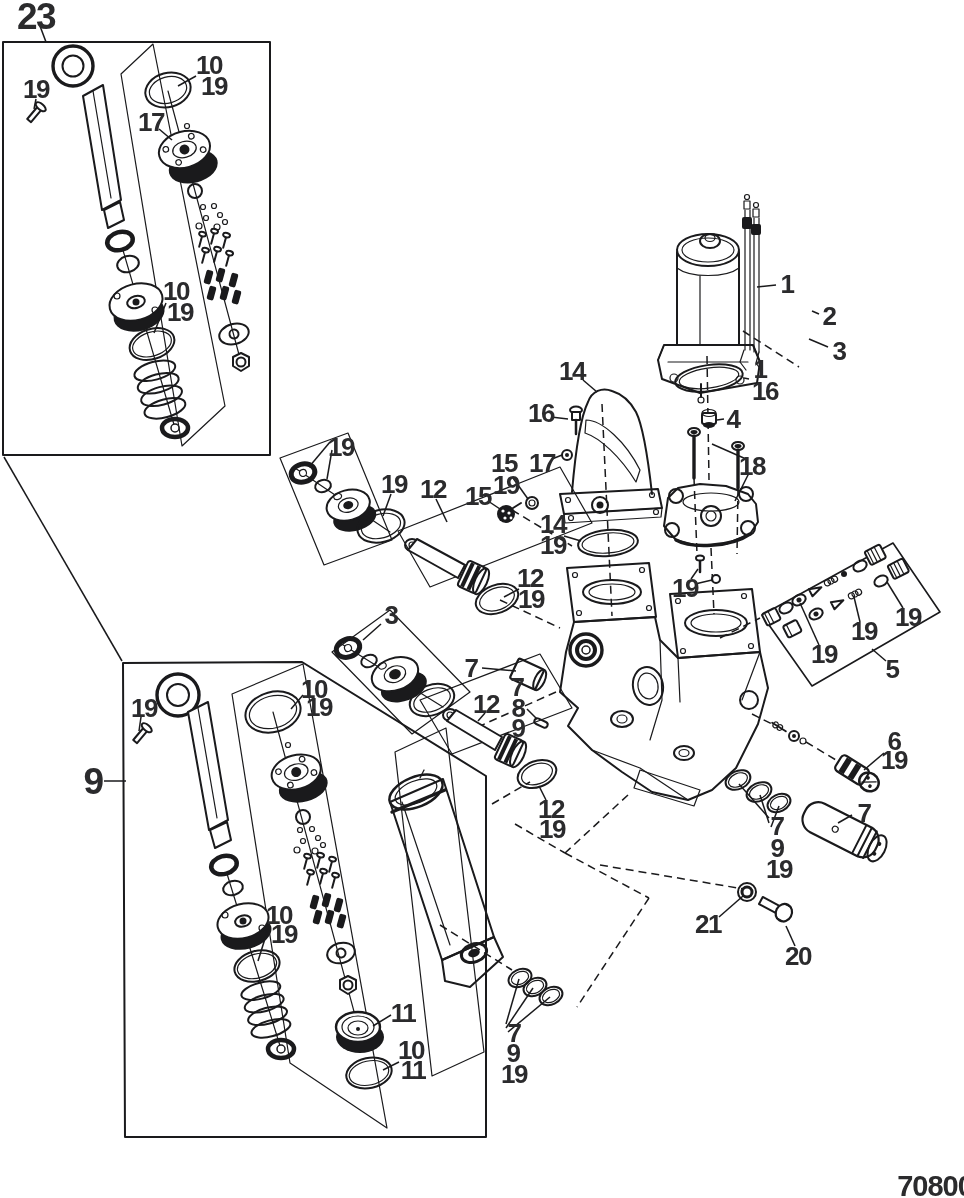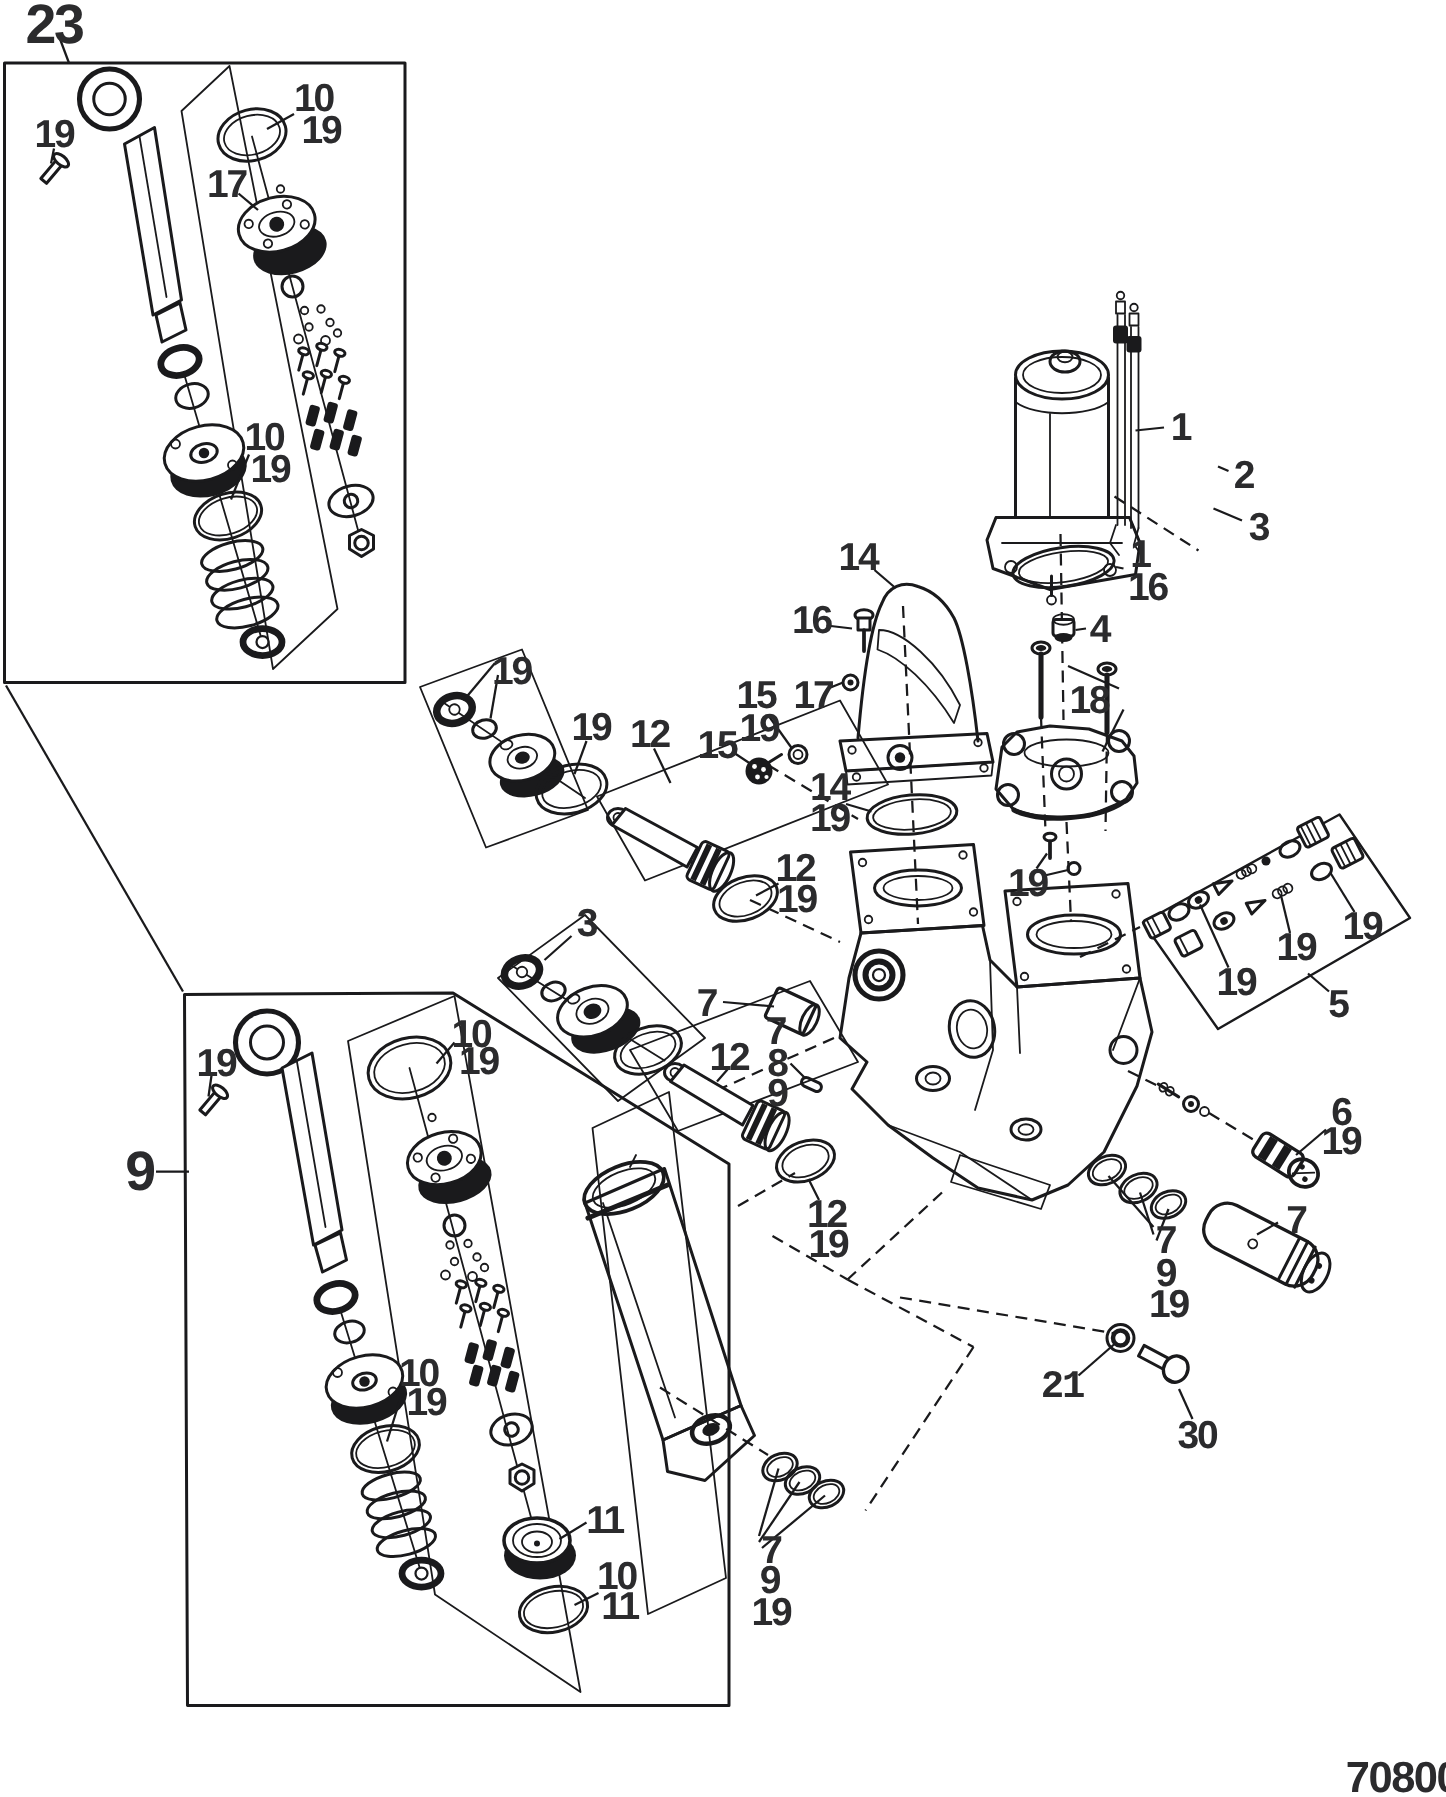--- a/index.html
+++ b/index.html
@@ -752,42 +752,42 @@
       <span class="callout" style="left: 553px; top: 524px;">14</span>
       <span class="callout" style="left: 553px; top: 545px;">19</span>
       <span class="callout" style="left: 530px; top: 578px;">12</span>
       <span class="callout" style="left: 531px; top: 599px;">19</span>
       <span class="callout" style="left: 787px; top: 284px;">1</span>
       <span class="callout" style="left: 829px; top: 316px;">2</span>
       <span class="callout" style="left: 839px; top: 351px;">3</span>
       <span class="callout" style="left: 760px; top: 369px;">1</span>
       <span class="callout" style="left: 765px; top: 391px;">16</span>
       <span class="callout" style="left: 733px; top: 419px;">4</span>
-      <span class="callout" style="left: 726px; top: 466px;">18</span>
+      <span class="callout" style="left: 752px; top: 466px;">18</span>
       <span class="callout" style="left: 685px; top: 588px;">19</span>
       <span class="callout" style="left: 824px; top: 654px;">19</span>
       <span class="callout" style="left: 864px; top: 631px;">19</span>
       <span class="callout" style="left: 908px; top: 617px;">19</span>
       <span class="callout" style="left: 892px; top: 669px;">5</span>
       <span class="callout" style="left: 894px; top: 741px;">6</span>
       <span class="callout" style="left: 894px; top: 760px;">19</span>
       <span class="callout" style="left: 471px; top: 668px;">7</span>
       <span class="callout" style="left: 517px; top: 687px;">7</span>
       <span class="callout" style="left: 518px; top: 708px;">8</span>
       <span class="callout" style="left: 518px; top: 728px;">9</span>
       <span class="callout" style="left: 486px; top: 704px;">12</span>
       <span class="callout" style="left: 391px; top: 615px;">3</span>
       <span class="callout" style="left: 551px; top: 809px;">12</span>
       <span class="callout" style="left: 552px; top: 829px;">19</span>
       <span class="callout" style="left: 777px; top: 826px;">7</span>
       <span class="callout" style="left: 777px; top: 848px;">9</span>
       <span class="callout" style="left: 779px; top: 869px;">19</span>
       <span class="callout" style="left: 864px; top: 813px;">7</span>
-      <span class="callout" style="left: 708px; top: 924px; font-family: Liberation Mono, monospace;">21</span>
-      <span class="callout" style="left: 798px; top: 956px;">30</span>
+      <span class="callout" style="left: 708px; top: 924px;">21</span>
+      <span class="callout" style="left: 798px; top: 956px;">20</span>
       <span class="callout lg" style="left: 93px; top: 781px;">9</span>
       <span class="callout" style="left: 144px; top: 708px;">19</span>
       <span class="callout" style="left: 314px; top: 689px;">10</span>
       <span class="callout" style="left: 319px; top: 707px;">19</span>
       <span class="callout" style="left: 279px; top: 915px;">10</span>
       <span class="callout" style="left: 284px; top: 934px;">19</span>
       <span class="callout" style="left: 403px; top: 1013px;">11</span>
       <span class="callout" style="left: 411px; top: 1050px;">10</span>
       <span class="callout" style="left: 413px; top: 1070px;">11</span>
       <span class="callout" style="left: 514px; top: 1033px;">7</span>

